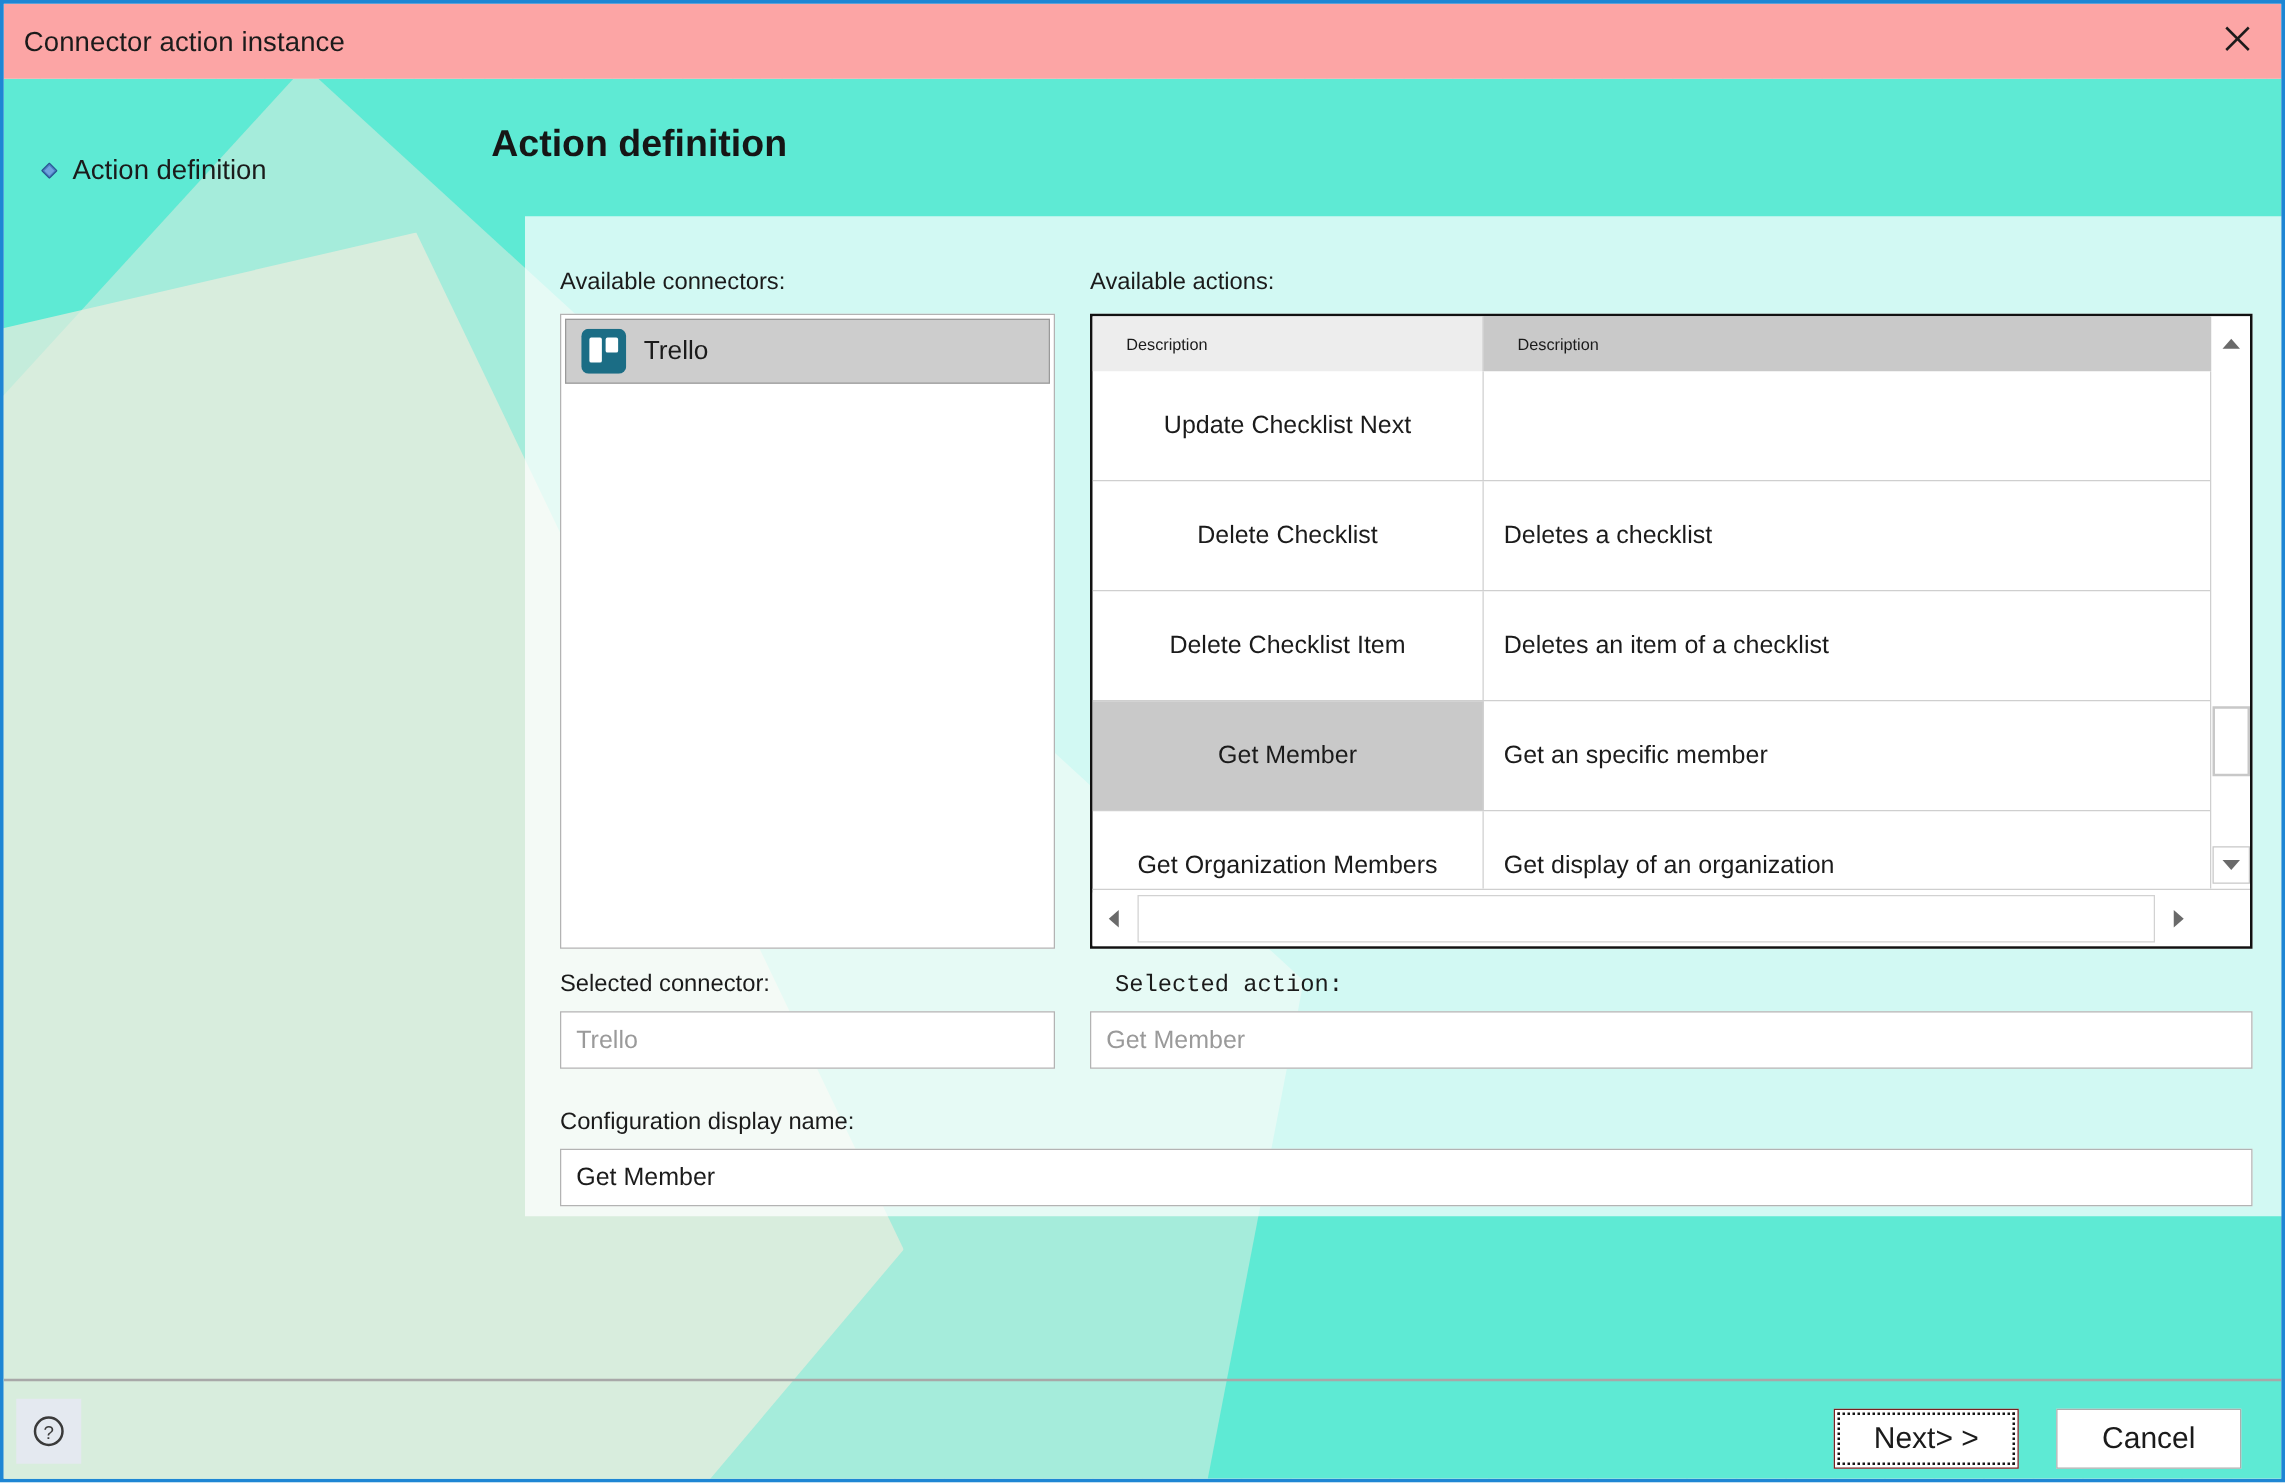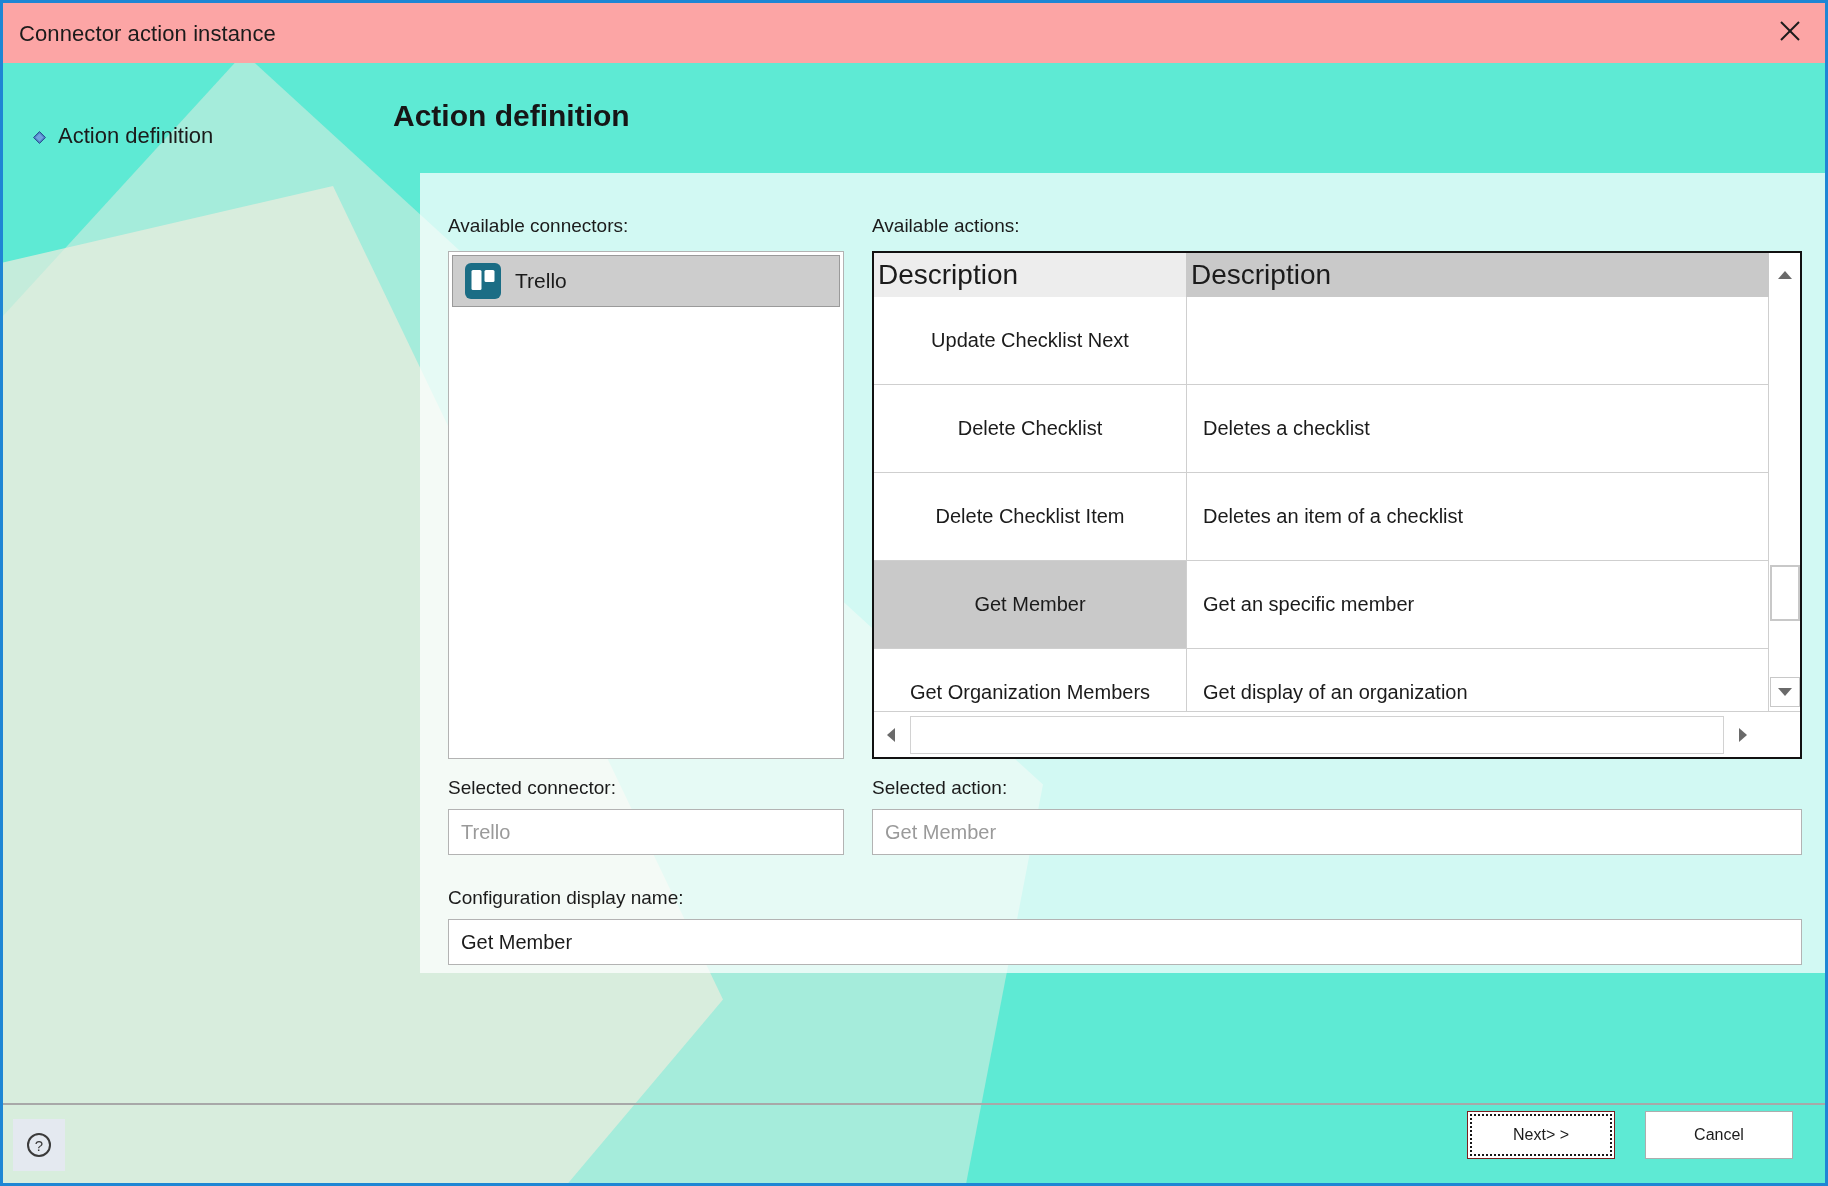--- a/index.html
+++ b/index.html
@@ -197,25 +197,25 @@
     border: 2px solid #111111;
     background: #ffffff;
     overflow: hidden;
   }
   #grid-head {
     display: flex;
     height: 44px;
     width: 100%;
   }
   .gh {
-    font-size: 28px;
-    color: #1b1b1b;
-    display: flex;
-    align-items: center;
-    padding-left: 4px;
+    font-size: 13px;
+    color: #1b1b1b;
+    display: flex;
+    align-items: center;
+    padding-left: 27px;
     height: 100%;
   }
   .gh-name {
     width: 313px;
     flex: 0 0 313px;
     background: #ededed;
     border-right: 1px solid #c9c9c9;
   }
   .gh-desc {
     flex: 1 1 auto;
@@ -379,26 +379,26 @@
     width: 52px;
     height: 52px;
     background: #e4e9f0;
     display: flex;
     align-items: center;
     justify-content: center;
     cursor: pointer;
   }
   .btn {
     position: absolute;
-    top: 6px;
+    top: 22px;
     width: 148px;
     height: 48px;
     background: #ffffff;
     border: 1px solid #adadad;
-    font-size: 16px;
+    font-size: 24px;
     color: #1b1b1b;
     font-family: "Liberation Sans", sans-serif;
     display: flex;
     align-items: center;
     justify-content: center;
     cursor: pointer;
   }
   #next-btn {
     right: 210px;
     border: 1px solid #7a2020;
@@ -513,21 +513,21 @@
               </svg>
             </div>
             <div class="hs-right-pad"></div>
           </div>
 
         </div>
 
         <div class="field-label" style="left:28px; top:604px;">Selected connector:</div>
         <div class="txtbox readonly" style="left:28px; top:636px; width:396px;">Trello</div>
 
-        <div class="field-label" style="left:452px; top:604px;">Selected action:</div>
+        <div class="field-label" style="left:472px; top:604px;font-family:Liberation Mono, monospace;">Selected action:</div>
         <div class="txtbox readonly" style="left:452px; top:636px; width:930px;">Get Member</div>
 
         <div class="field-label" style="left:28px; top:714px;">Configuration display name:</div>
         <div class="txtbox editable" style="left:28px; top:746px; width:1354px;">Get Member</div>
 
       </div>
     </div>
 
     <div id="footer-sep"></div>
     <div id="footer">

